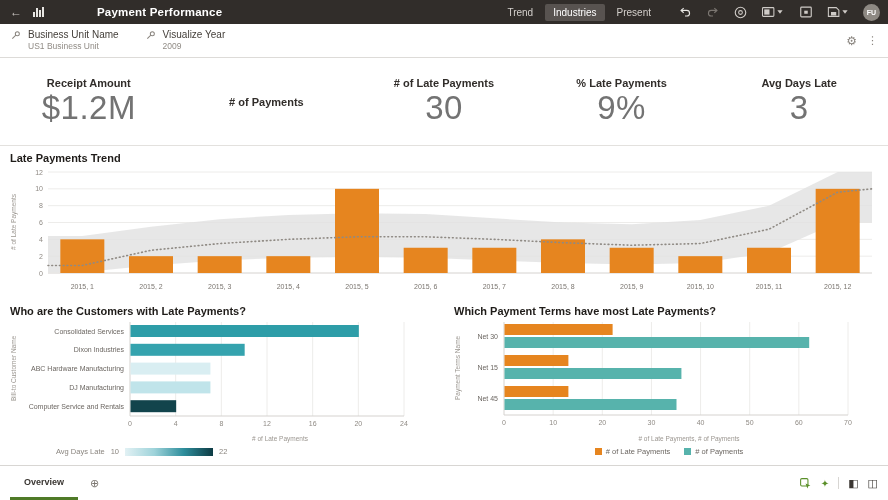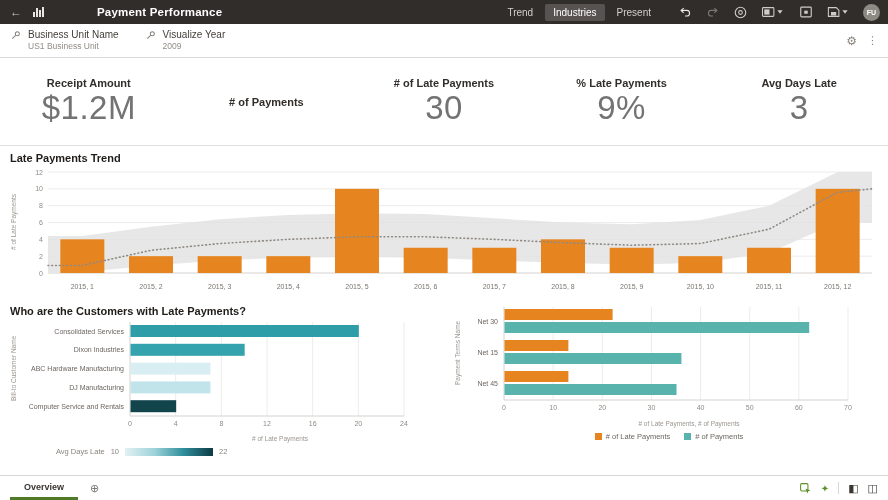--- a/index.html
+++ b/index.html
@@ -55,21 +55,21 @@
   .grad-legend .gl-label { font-size:7.5px; color:#8A857F; }
   .grad-legend .gl-num { font-size:7.5px; color:#8A857F; }
   .grad-bar { width:88px; height:8px; background:linear-gradient(to right,#E2F1F4,#9ED3DA,#2E8E9C,#0D3B44); }
 
   .swatch-legend { display:flex; align-items:center; gap:14px; justify-content:center; margin-top:5px; }
   .sw-item { display:flex; align-items:center; gap:4px; }
   .sw { width:7px; height:7px; }
   .sw-label { font-size:7.5px; color:#6B6661; }
 
   
-  .statusbar { position:absolute; left:0; right:0; bottom:0; height:25px; background:#fff;
+  .statusbar { position:absolute; left:0; right:0; bottom:0; height:35px; background:#fff;
                border-top:1px solid #D8D6D3; display:flex; align-items:center; padding:0 10px; }
   .canvas-tab { font-size:9px; font-weight:bold; color:#3A3632; padding:0 14px; height:100%;
                 display:flex; align-items:center; border-bottom:3px solid #4F7A28; cursor:pointer; }
   .add-canvas { font-size:11px; color:#7A756F; margin-left:12px; cursor:pointer; }
   .status-right { margin-left:auto; display:flex; align-items:center; gap:9px; }
   .sicon-green { color:#5A8F29; font-size:10px; cursor:pointer; }
   .vdiv { width:1px; height:12px; background:#D8D6D3; }
   .sicon-dark { color:#3A3632; font-size:11px; cursor:pointer; }
 
   svg text { font-family:"Liberation Sans", sans-serif; }
@@ -272,20 +272,21 @@
           <span class="gl-label">Avg Days Late</span>
           <span class="gl-num">10</span>
           <span class="grad-bar"></span>
           <span class="gl-num">22</span>
         </div>
       </div>
     </div>
   </div>
 
   <div class="chart-card">
+    <div class="chart-title">Which Payment Terms have most Late Payments?</div>
     <div class="chart-flex">
       <div class="ylab" style="height:96px">Payment Terms Name</div>
       <div>
         <svg id="termsChart" width="410" height="110">
             <line x1="40" y1="2" x2="40" y2="95" stroke="#D5D2CF"></line>
             <text x="40" y="105" text-anchor="middle" font-size="7" fill="#8F8A84">0</text>
             <line x1="89.14285714285714" y1="2" x2="89.14285714285714" y2="95" stroke="#EDECEA"></line>
             <text x="89.14285714285714" y="105" text-anchor="middle" font-size="7" fill="#8F8A84">10</text>
             <line x1="138.28571428571428" y1="2" x2="138.28571428571428" y2="95" stroke="#EDECEA"></line>
             <text x="138.28571428571428" y="105" text-anchor="middle" font-size="7" fill="#8F8A84">20</text>

